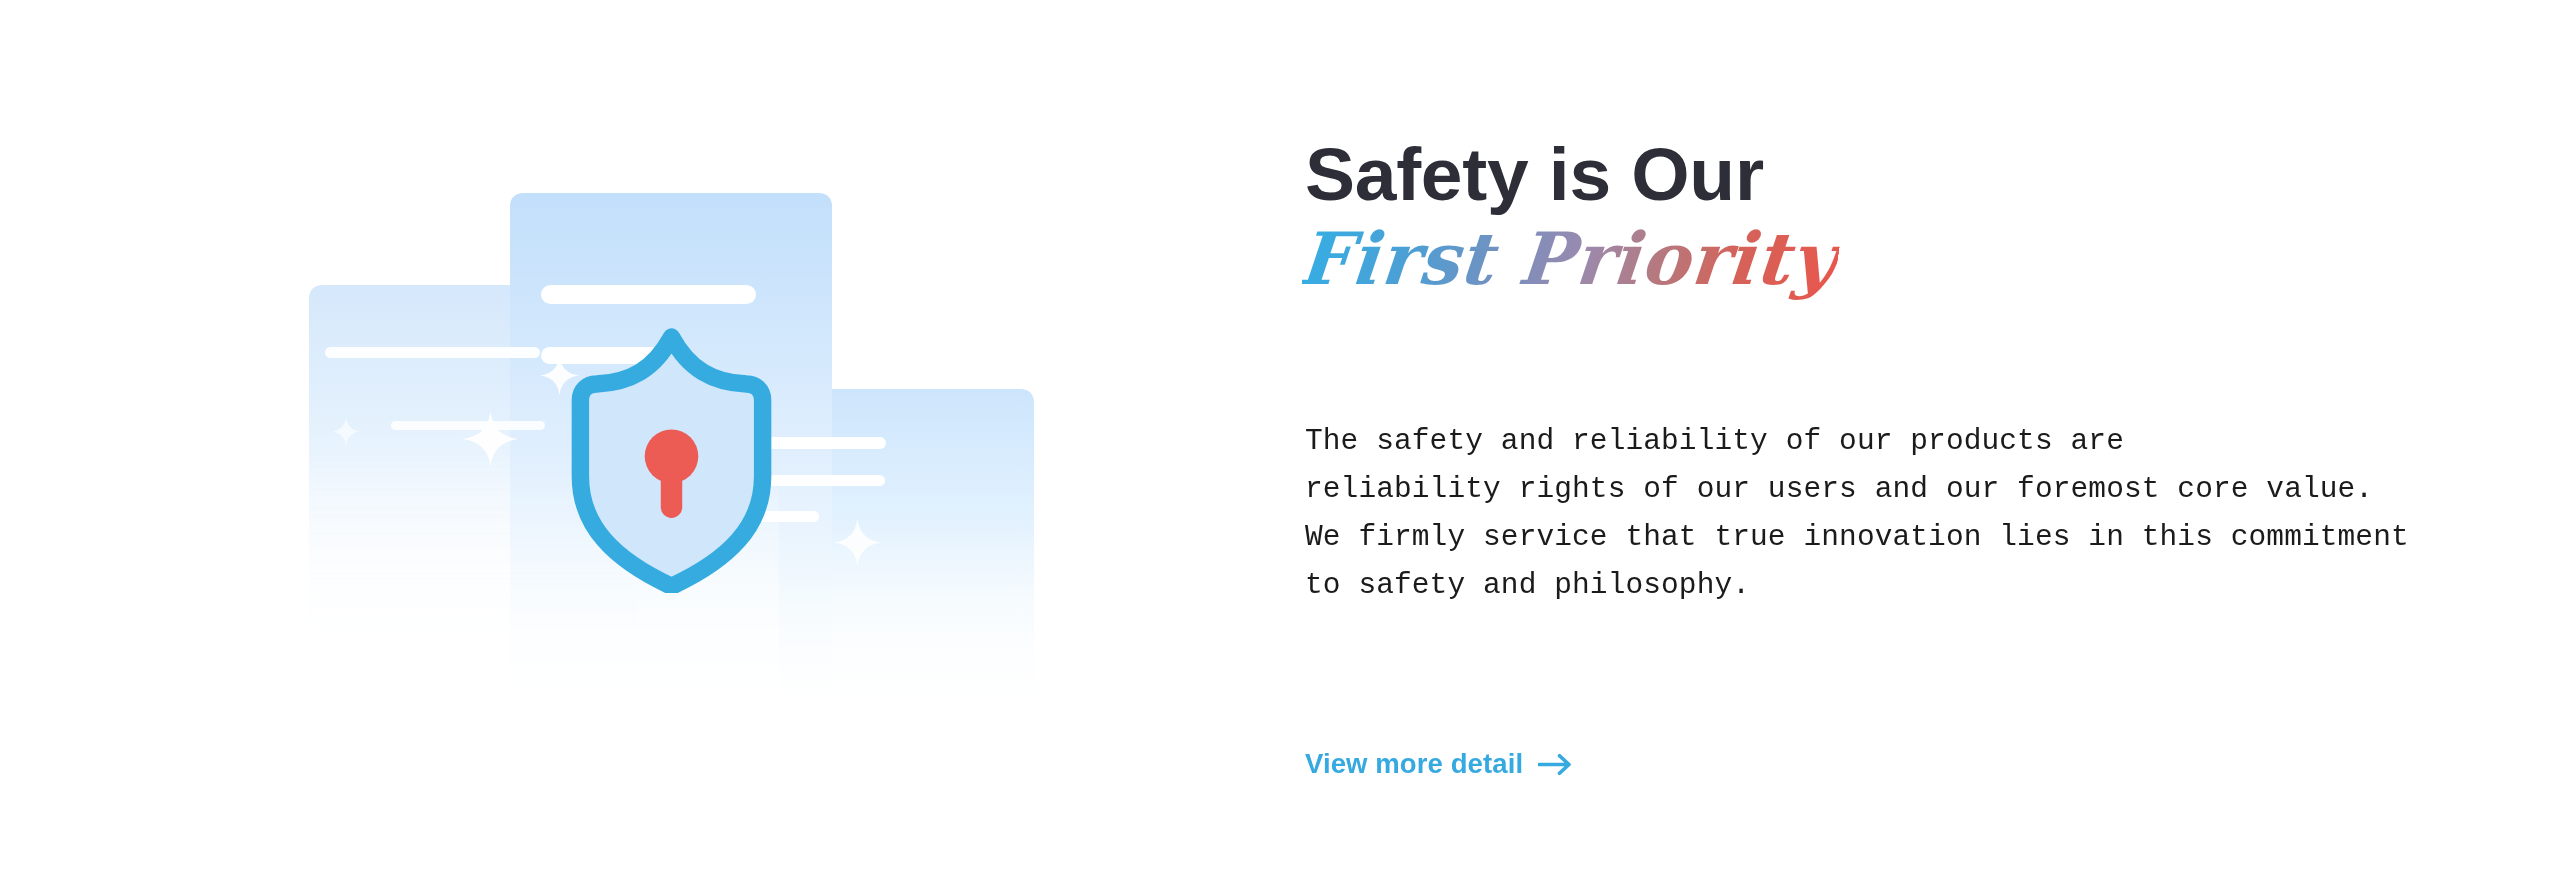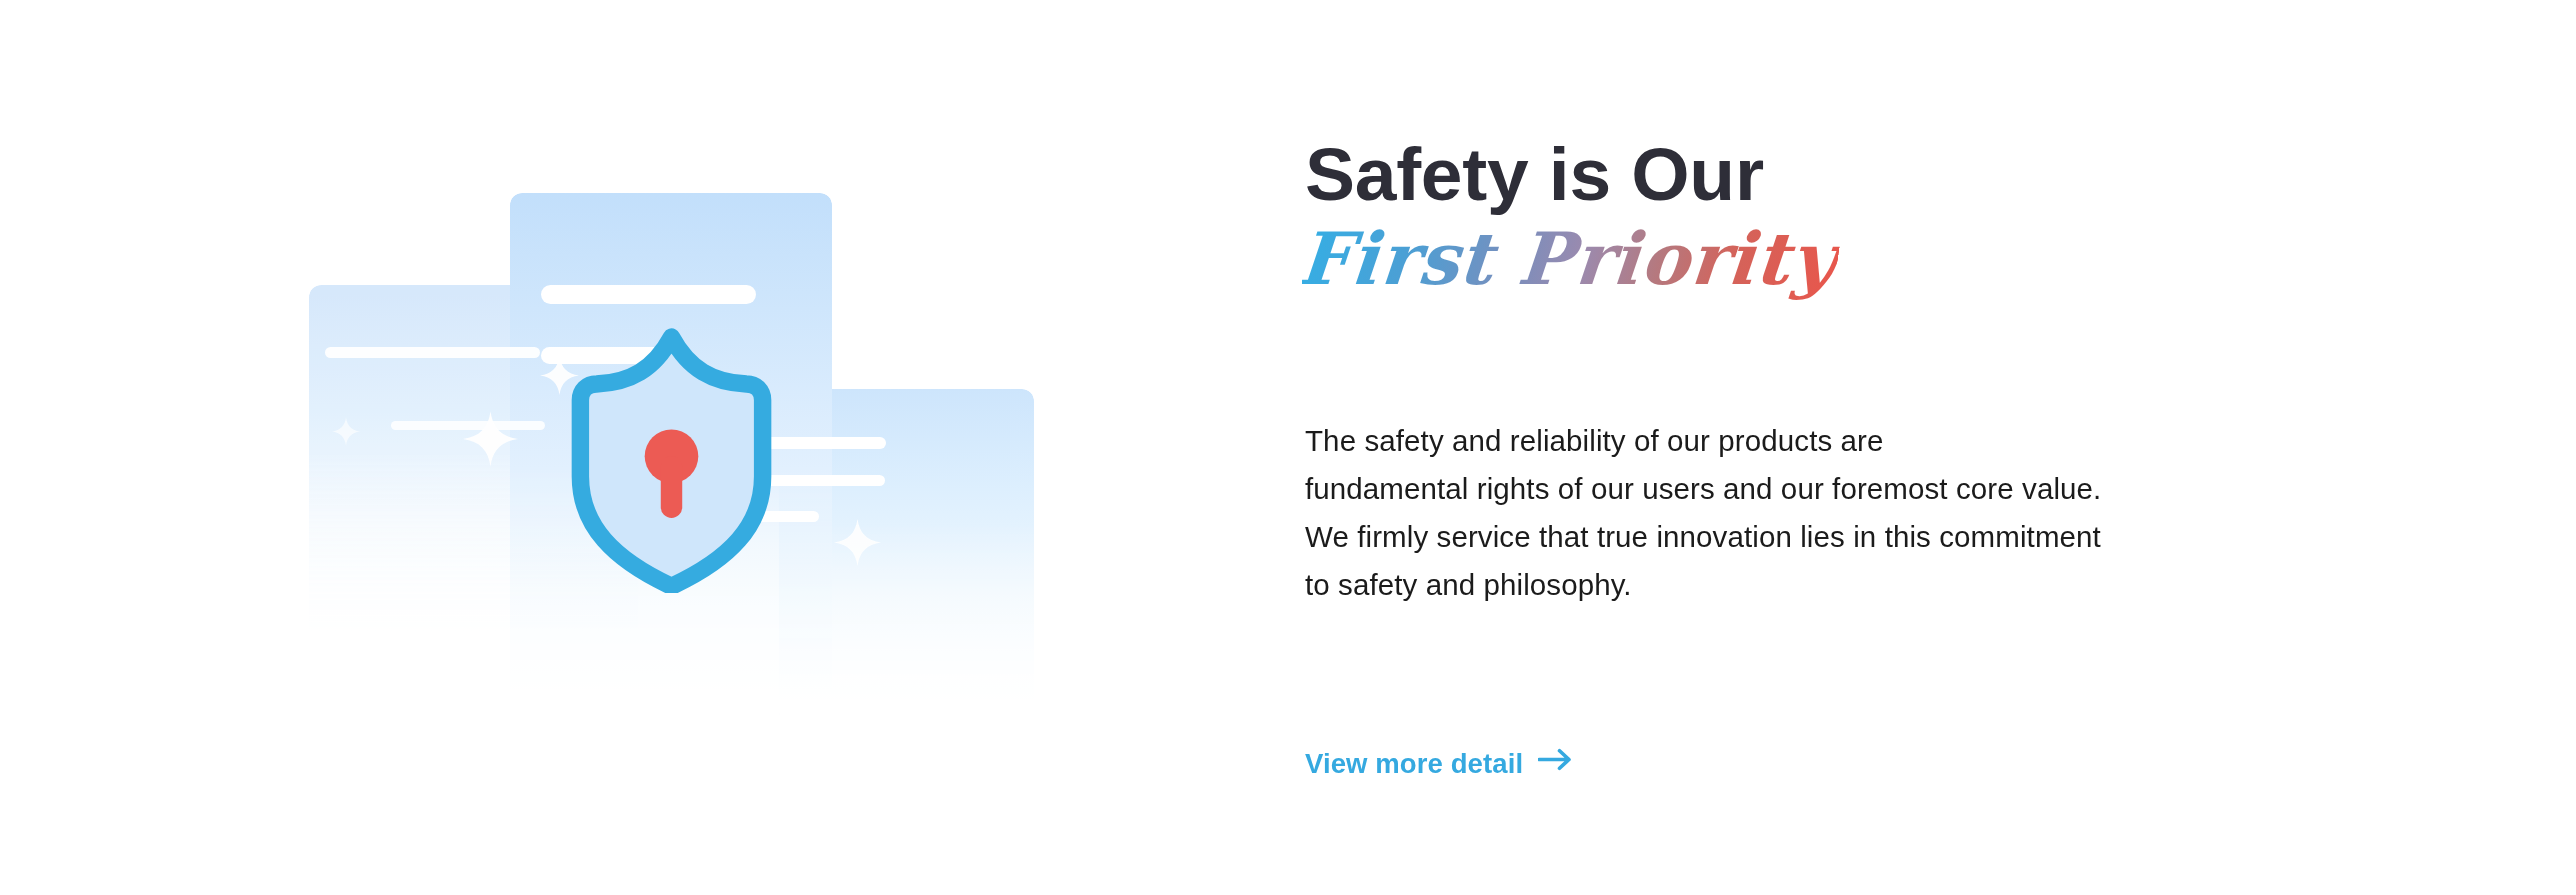--- a/index.html
+++ b/index.html
@@ -93,26 +93,27 @@
     display:inline-block;
   }
 
   .body-copy {
     position:absolute; left:0; top:417px; width:1020px;
     font-size:29.5px;
     line-height:48px;
     color:#1b1b1b;
     font-weight:400;
     letter-spacing:0.1px;
+    font-family:Liberation Mono, monospace;
   }
   .body-copy span { display:block; white-space:nowrap; }
 
   .cta {
     position:absolute; left:0; top:748px;
-    display:inline-flex; align-items:flex-start; gap:14.8px;
+    display:inline-flex; align-items:center; gap:14.8px;
     color:#35a9e0;
     font-size:27.5px;
     font-weight:700;
     letter-spacing:0.1px;
     text-decoration:none;
     cursor:pointer;
   }
   .cta-arrow { display:inline-flex; align-items:center; }
 </style>
 </head>
@@ -173,21 +174,21 @@
 
   <div class="content">
 
     <div class="headline">
       <div class="headline-main">Safety is Our</div>
       <div class="headline-script">First Priority</div>
     </div>
 
     <div class="body-copy">
       <span>The safety and reliability of our products are</span>
-      <span>fundamental rights of our users and our foremost core value.</span>
+      <span>reliability rights of our users and our foremost core value.</span>
       <span>We firmly service that true innovation lies in this commitment</span>
       <span>to safety and philosophy.</span>
     </div>
 
     <a class="cta" href="#">
       <span>View more detail</span>
       <span class="cta-arrow">
         <svg width="35" height="23" viewBox="0 0 52 34">
           <path d="M2 17 H45 M32 4 L46 17 L32 30" fill="none" stroke="#35a9e0" stroke-width="5.5" stroke-linecap="round" stroke-linejoin="round"></path>
         </svg>

